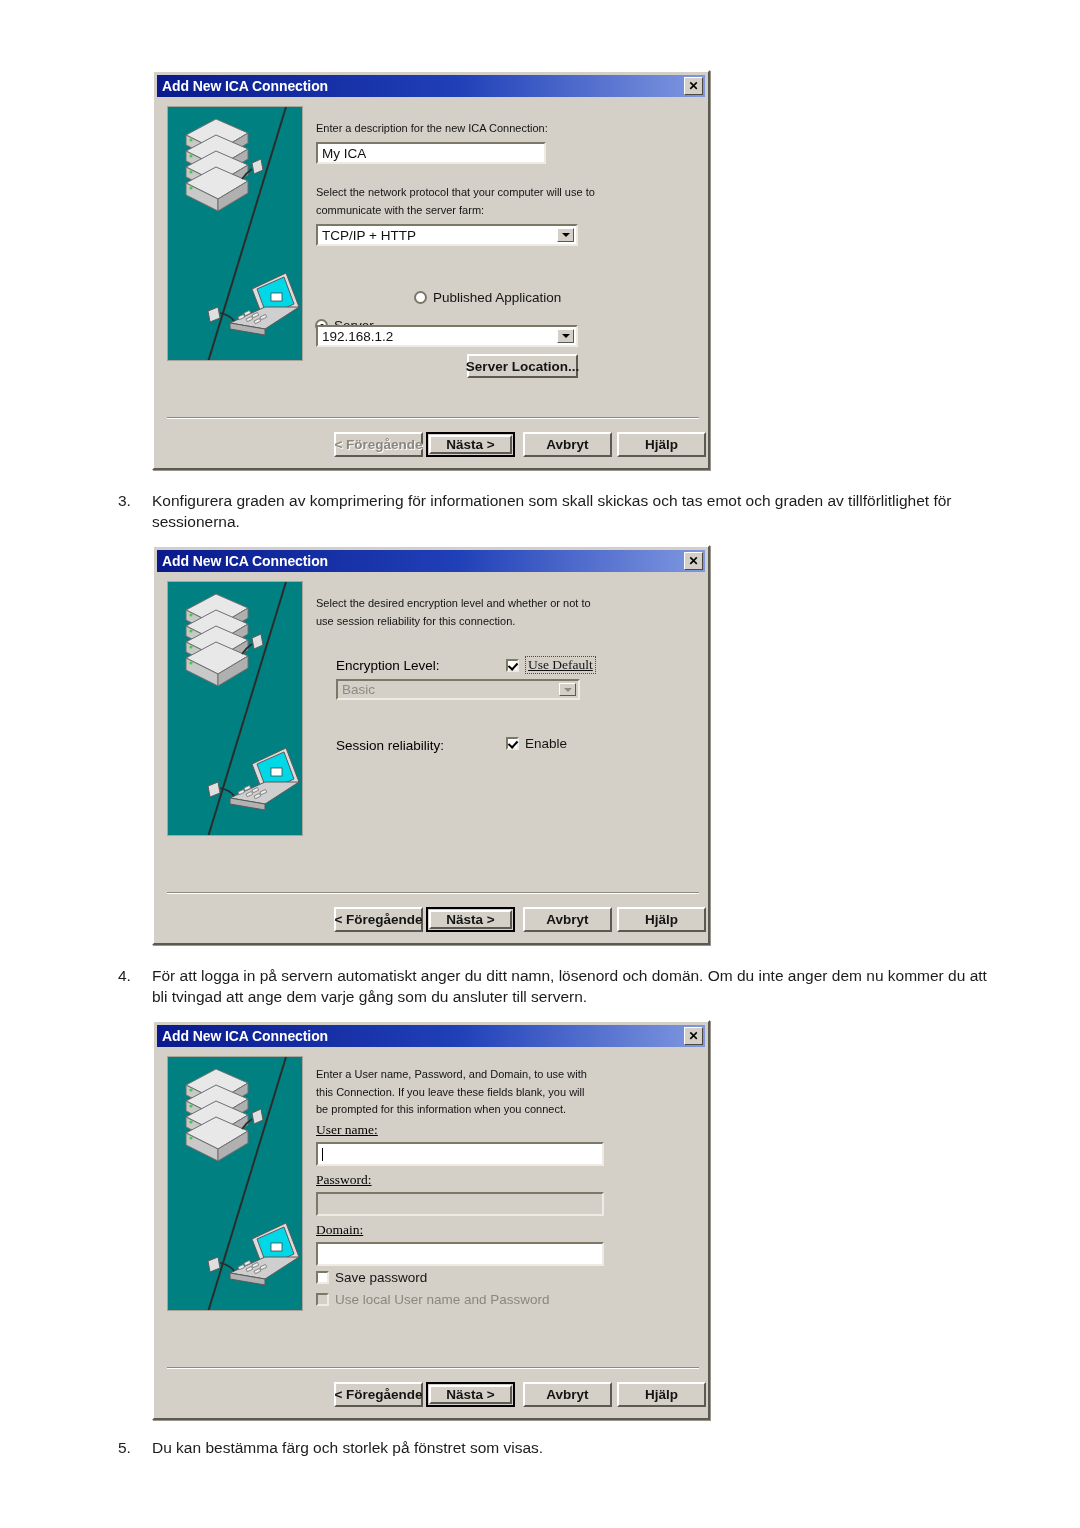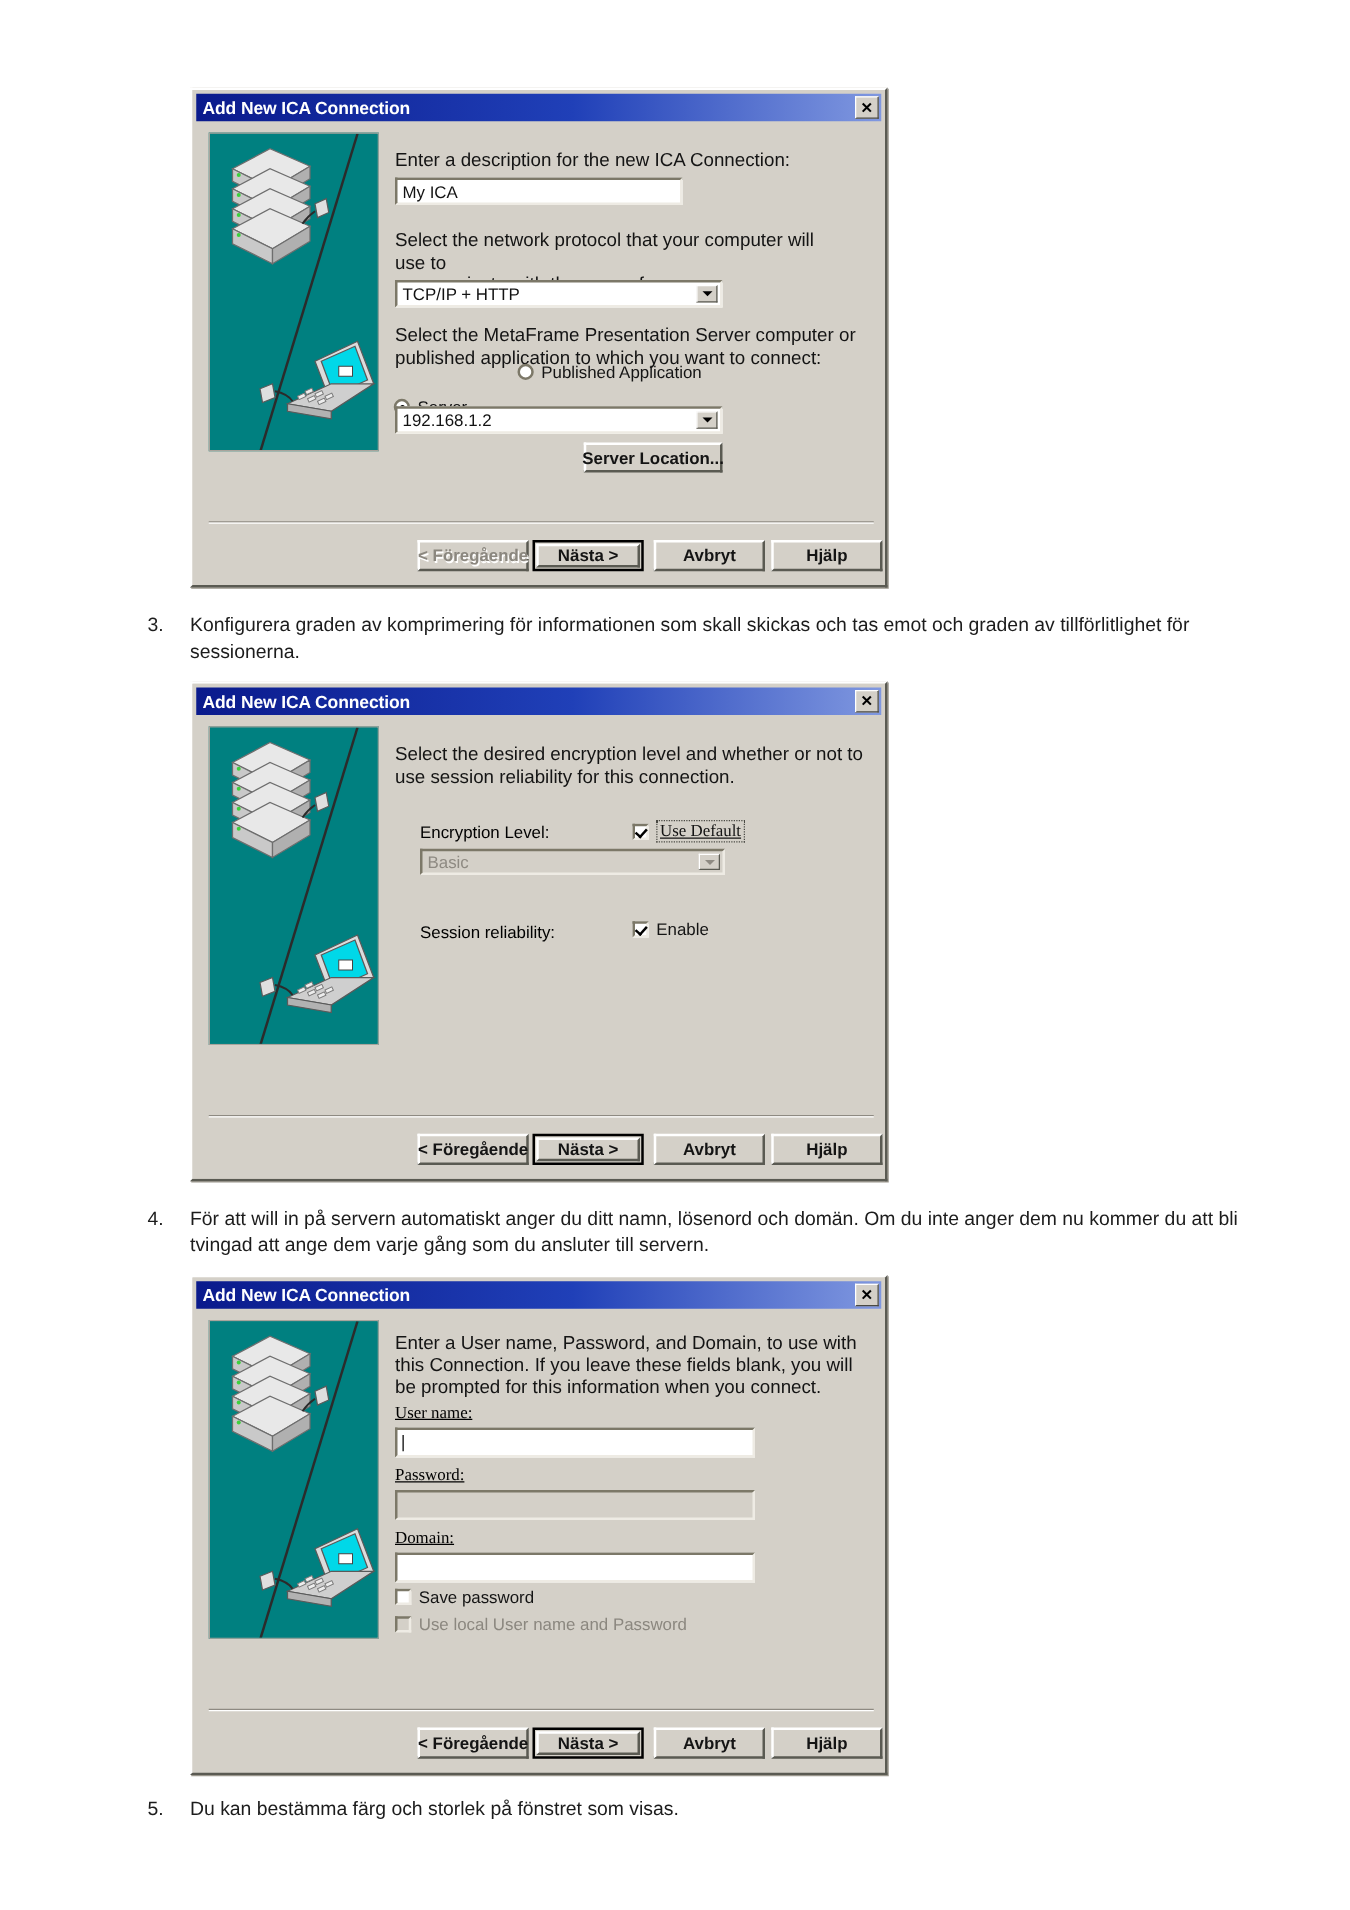--- a/index.html
+++ b/index.html
@@ -94,21 +94,21 @@
     position: absolute;
     background: #008080;
     border: 1px solid #a8a49c;
     box-sizing: border-box;
     overflow: hidden;
   }
 
   
   .dlg-text {
     position: absolute;
-    font-size: 15px;
+    font-size: 11px;
     line-height: 17.5px;
     color: #141414;
     white-space: pre-line;
   }
   .dlg-label {
     position: absolute;
     font-size: 13.5px;
     color: #000000;
     white-space: nowrap;
   }
@@ -342,22 +342,20 @@
 
   <div class="dlg-text" style="left:162px; top:112px; width:360px;">Select the network protocol that your computer will use to
 communicate with the server farm:</div>
   <div class="combo" style="left:162px; top:152px; width:262px; height:22px;">
     <span class="combo-value">TCP/IP + HTTP</span>
     <span class="combo-arrow">
         <span class="tri"></span>
       </span>
   </div>
 
-  <div class="dlg-text" style="left:162px; top:188px; width:370px;">Select the MetaFrame Presentation Server computer or
-published application to which you want to connect:</div>
 
   <div class="radio-row" style="left:161px; top:230px;margin-top:16px;">
     <span class="radio-dot on"></span>
     <span>Server</span>
   </div>
   <div class="radio-row" style="left:260px; top:218px;">
     <span class="radio-dot"></span>
     <span>Published Application</span>
   </div>
 
@@ -481,21 +479,21 @@
   <div class="btn" style="left:369px; top:360px; width:89px; height:25px;">
     <span class="btn-label">Avbryt</span>
   </div>
   <div class="btn" style="left:463px; top:360px; width:89px; height:25px;">
     <span class="btn-label">Hjälp</span>
   </div>
 </div>
 
 <div class="step" style="left:118px; top:965px; width:880px;">
   <span class="step-num">4.</span>
-  <span class="step-text">För att will in på servern automatiskt anger du ditt namn, lösenord och domän. Om du inte anger dem nu kommer du att bli tvingad att ange dem varje gång som du ansluter till servern.</span>
+  <span class="step-text">För att logga in på servern automatiskt anger du ditt namn, lösenord och domän. Om du inte anger dem nu kommer du att bli tvingad att ange dem varje gång som du ansluter till servern.</span>
 </div>
 
 <div class="dialog" style="left:152px; top:1020px; width:558px; height:400px;">
   <div class="dialog-inner"></div>
 
   <div class="titlebar">
     <span class="titlebar-text">Add New ICA Connection</span>
     <span class="titlebar-spacer"></span>
     <span class="close-btn">✕</span>
   </div>

